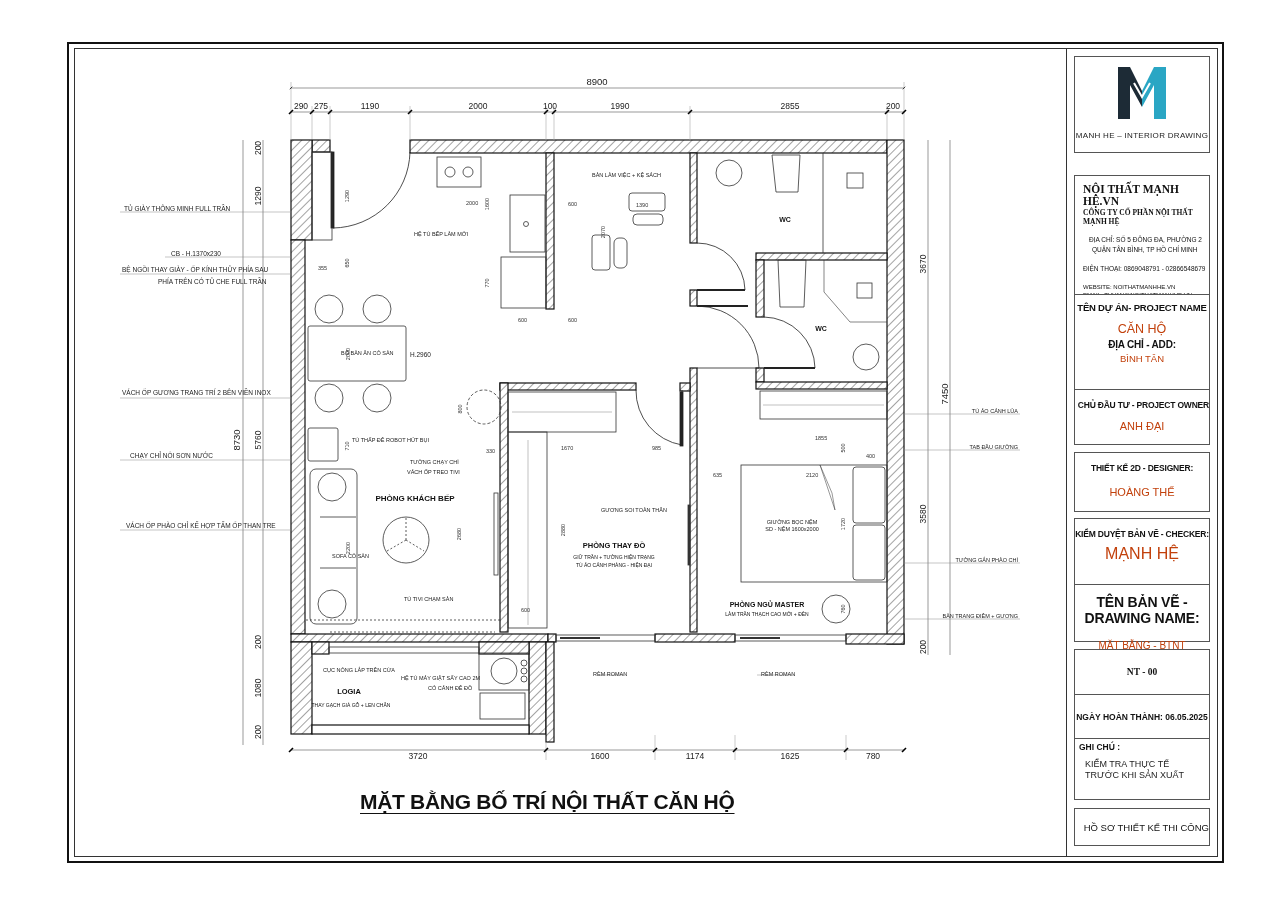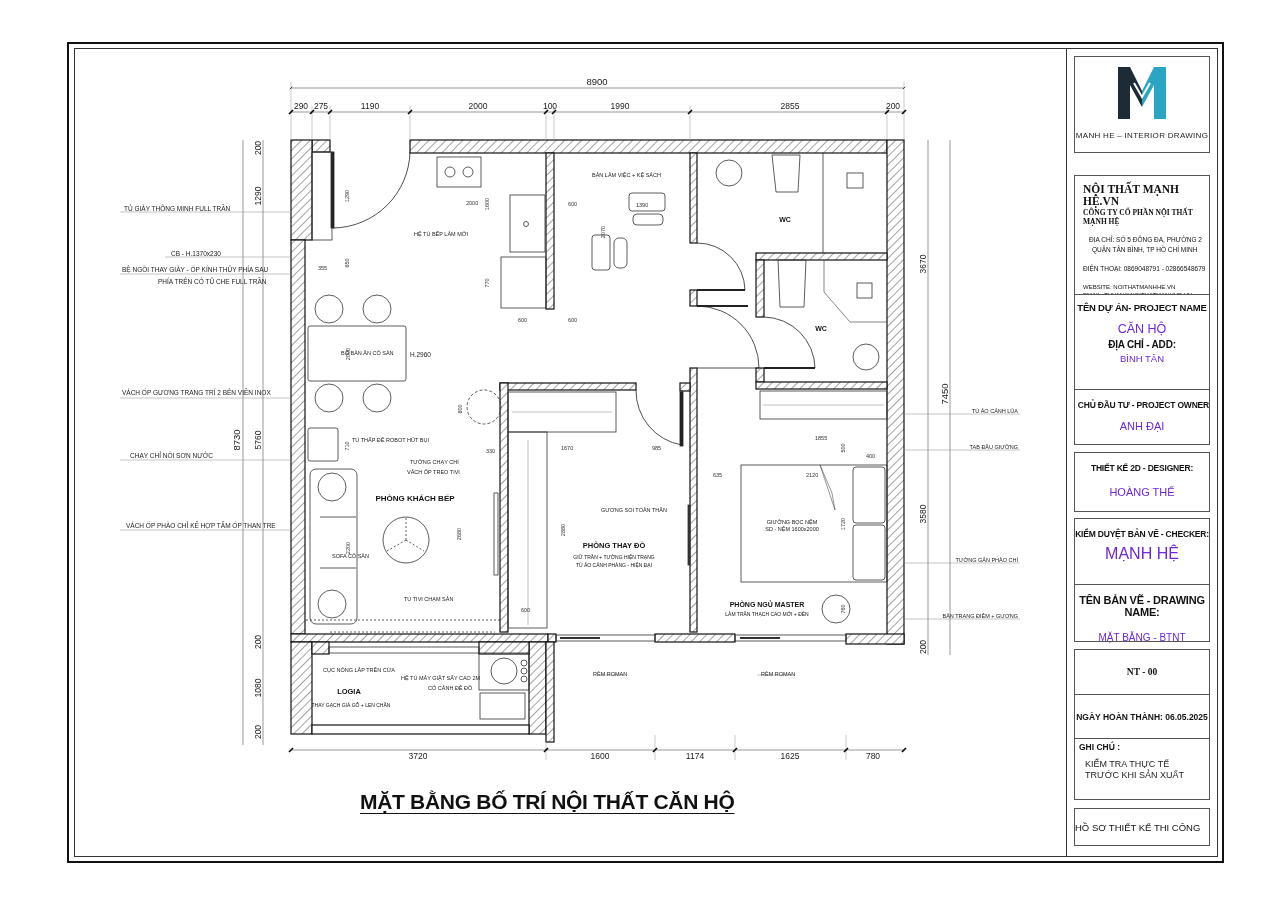--- a/index.html
+++ b/index.html
@@ -2,21 +2,21 @@
 <html><head>
 <meta charset="utf-8">
 <style>
   html,body{margin:0;padding:0;background:#fff;}
   body{width:1280px;height:905px;position:relative;overflow:hidden;font-family:"Liberation Sans",sans-serif;color:#111;}
   .sheet{position:absolute;left:67px;top:42px;width:1157px;height:821px;border:2px solid #111;box-sizing:border-box;}
   .sheet-inner{position:absolute;left:74px;top:48px;width:1144px;height:809px;border:1px solid #333;box-sizing:border-box;}
   .tb-divider{position:absolute;left:1066px;top:48px;width:0;height:809px;border-left:1px solid #333;}
   .tb-box{position:absolute;left:1074px;width:136px;border:1px solid #555;box-sizing:border-box;background:#fff;text-align:center;}
   .tb-box .h{font-size:9.5px;font-weight:bold;letter-spacing:-0.2px;color:#111;}
-  .tb-box .v{font-size:11px;color:#6d28d9;}
+  .tb-box .v{font-size:11px;color:#c2410c;}
   svg text{font-family:"Liberation Sans",sans-serif;}
   .plan{position:absolute;left:0;top:0;}
   .title-main{position:absolute;left:360px;top:790px;font-size:21px;font-weight:bold;letter-spacing:-0.3px;text-decoration:underline;text-decoration-thickness:1px;text-underline-offset:4px;white-space:nowrap;}
 </style>
 </head>
 <body>
 
 <div class="sheet"></div>
 <div class="sheet-inner"></div>
 <div class="tb-divider"></div>
@@ -379,29 +379,29 @@
   <div class="h" style="margin-top:10px;font-size:8.5px;">THIẾT KẾ 2D - DESIGNER:</div>
   <div class="v" style="margin-top:13px;">HOÀNG THẾ</div>
 </div>
 
 <div class="tb-box" style="top:518px;height:69px;">
   <div class="h" style="margin-top:10px;font-size:8.5px;">KIỂM DUYỆT BẢN VẼ - CHECKER:</div>
   <div class="v" style="margin-top:6px;font-size:16px;">MẠNH HỆ</div>
 </div>
 
 <div class="tb-box" style="top:584px;height:58px;">
-  <div class="h" style="margin-top:9px;font-size:11px;">TÊN BẢN VẼ - DRAWING NAME:</div>
+  <div class="h" style="margin-top:9px;font-size:14px;">TÊN BẢN VẼ - DRAWING NAME:</div>
   <div class="v" style="margin-top:14px;font-size:10px;">MẶT BẰNG - BTNT</div>
 </div>
 
 <div class="tb-box" style="top:649px;height:151px;">
   <div style="height:45px;border-bottom:1px solid #555;box-sizing:border-box;display:flex;align-items:center;justify-content:center;font-size:9.5px;font-weight:bold;font-family:Liberation Serif, serif;">NT - 00</div>
   <div style="height:44px;border-bottom:1px solid #555;box-sizing:border-box;display:flex;align-items:center;justify-content:center;font-size:8.5px;font-weight:bold;">NGÀY HOÀN THÀNH: 06.05.2025</div>
   <div style="text-align:left;padding-left:4px;">
     <div style="font-size:8.5px;font-weight:bold;margin-top:3px;">GHI CHÚ :</div>
     <div style="font-size:9px;margin-top:7px;padding-left:6px;color:#222;">KIỂM TRA THỰC TẾ</div>
     <div style="font-size:9px;margin-top:1px;padding-left:6px;color:#222;">TRƯỚC KHI SẢN XUẤT</div>
   </div>
 </div>
 
-<div class="tb-box" style="top:808px;height:38px;display:flex;align-items:center;justify-content:flex-start;font-size:9.5px;">
+<div class="tb-box" style="top:808px;height:38px;display:flex;align-items:center;justify-content:flex-end;font-size:9.5px;">
   <span>HỒ SƠ THIẾT KẾ THI CÔNG</span>
 </div>
 
 </body></html>

